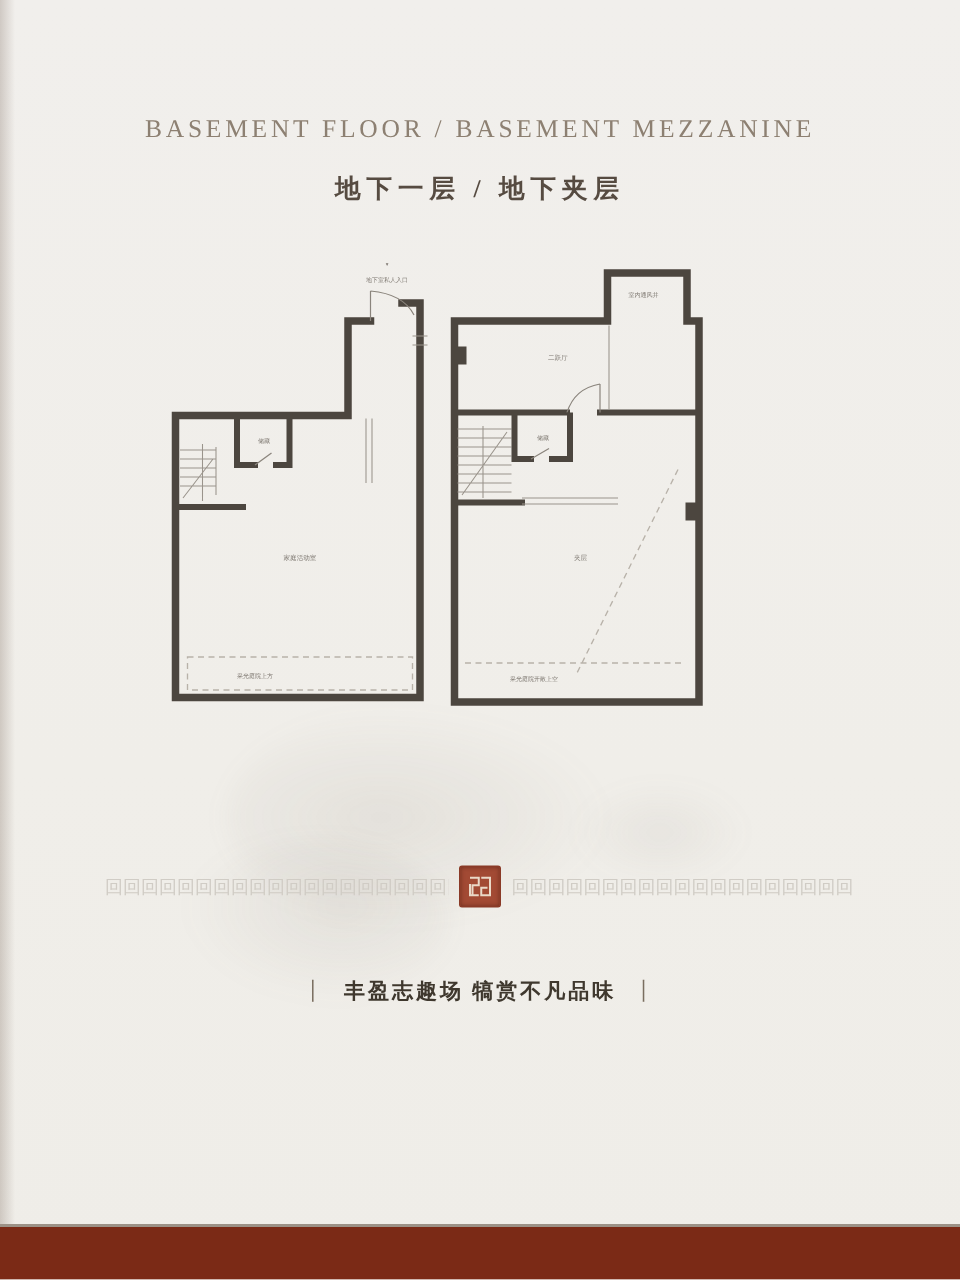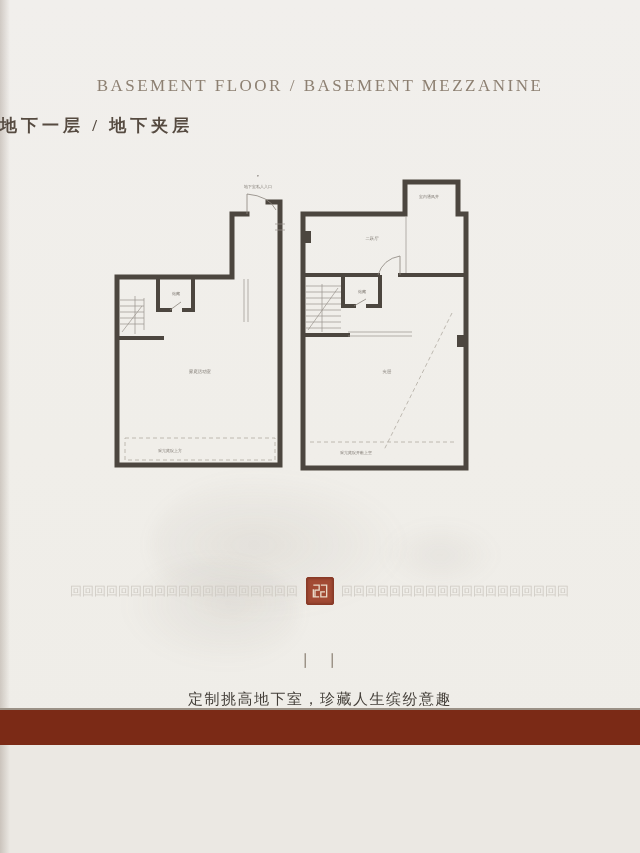--- a/index.html
+++ b/index.html
@@ -1,20 +1,20 @@
 <!DOCTYPE html>
 <html><head>
 <meta charset="utf-8">
 <style>
   html,body{margin:0;padding:0;}
   body{width:640px;height:853px;overflow:hidden;background:#ebe8e3;}
-  .page{position:relative;width:640px;height:745px;background:linear-gradient(180deg,#f1efec 0%,#f0eee9 60%,#efede8 100%);font-family:"Liberation Serif","DejaVu Serif",serif;}
+  .page{position:relative;width:640px;height:853px;background:linear-gradient(180deg,#f1efec 0%,#f0eee9 60%,#efede8 100%);font-family:"Liberation Serif","DejaVu Serif",serif;}
   .edge-shadow{position:absolute;left:0;top:0;width:10px;height:853px;background:linear-gradient(to right,rgba(74,50,34,.20),rgba(74,50,34,0));pointer-events:none;}
   .title-en{position:absolute;top:76px;left:0;width:100%;text-align:center;font-size:17px;letter-spacing:2.5px;color:#8d8072;font-weight:400;}
-  .title-cn{position:absolute;top:114px;left:0;width:100%;text-align:left;font-size:17px;letter-spacing:4px;color:#564b41;font-weight:600;}
+  .title-cn{position:absolute;top:114px;left:0;width:100%;text-align:center;font-size:17px;letter-spacing:4px;color:#564b41;font-weight:600;}
   svg.plan{position:absolute;}
   svg.plan .wall{stroke:#4c463f;stroke-width:5;fill:none;stroke-linecap:square;}
   svg.plan .wall4{stroke:#4c463f;stroke-width:4;fill:none;stroke-linecap:square;}
   svg.plan .thin{stroke:#9a948c;stroke-width:.7;fill:none;}
   svg.plan .door{stroke:#8a847c;stroke-width:.8;fill:none;}
   svg.plan .dash{stroke:#b8b2a9;stroke-width:.9;fill:none;stroke-dasharray:4 3;}
   svg.plan .pier{fill:#4c463f;stroke:none;}
   svg.plan text{font-family:"Liberation Sans","DejaVu Sans",sans-serif;fill:#7e7871;}
   .lbl{font-size:4.4px;}
   .lbl-sm{font-size:4px;}
@@ -110,19 +110,19 @@
       <svg width="20" height="20" viewBox="0 0 24 24">
         <path d="M4,5 h7 v6 h-5 v8 M4,10 v9 h7 M13,5 h7 v6 M20,11 v8 h-7 v-6 h5" fill="none" stroke="#ead9c8" stroke-width="1.6"></path>
       </svg>
     </div>
     <div class="meander right">回回回回回回回回回回回回回回回回回回回回回回回回回回回回回回回回回回回回回回回回</div>
   </div>
 
   <div class="tagline">
     <div class="t1">
       <span class="bar">丨</span>
+      <span>丰盈志趣场 犒赏不凡品味</span>
       <span class="bar">丨</span>
     </div>
-    <div class="t2">定制挑高地下室，珍藏人生缤纷意趣</div>
   </div>
 
   <div class="footer-bar"></div>
 </div>
 
 </body></html>

